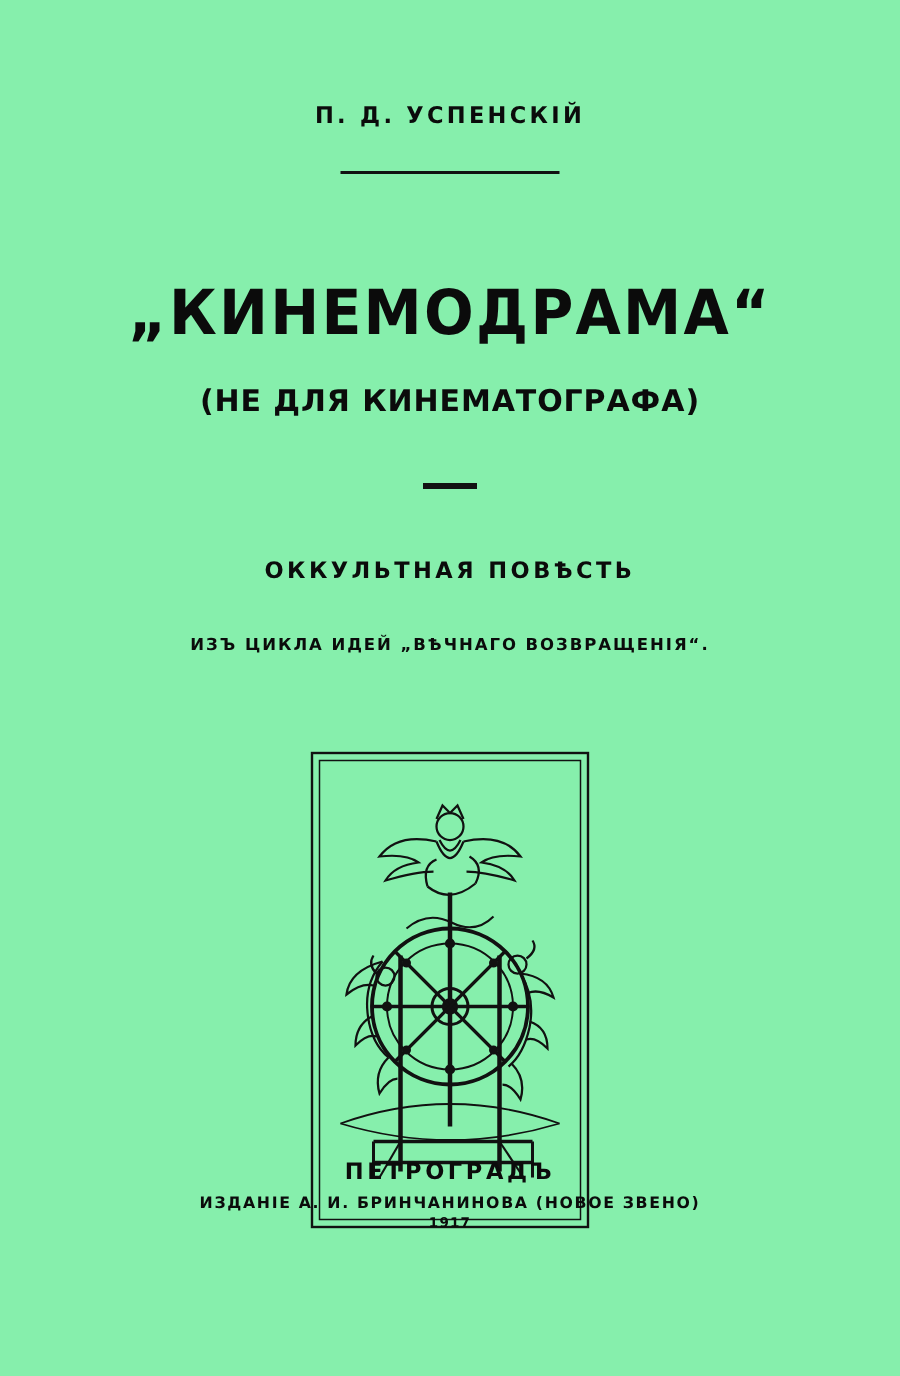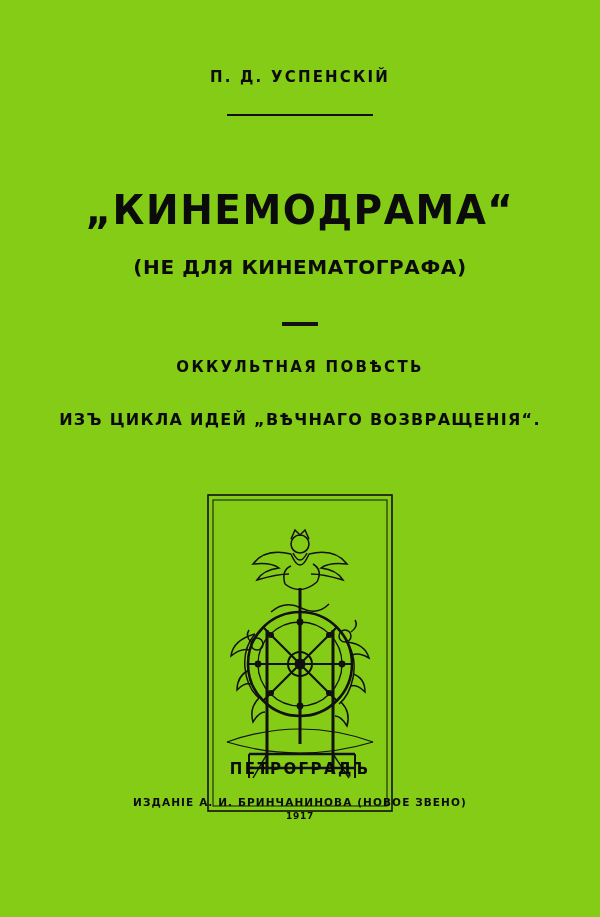--- a/index.html
+++ b/index.html
@@ -12,21 +12,21 @@
     height: 917px;
     font-family: "Liberation Sans", sans-serif;
     color: #0b0b0b;
     overflow: hidden;
     position: relative;
   }
 
   .page {
     position: absolute;
     inset: 0;
-    background: #84cc16;
+    background: #86efac;
     display: flex;
     flex-direction: column;
     align-items: center;
     gap: 23px;
   }
 
   
   .author {
     margin-top: 68px;
     font-size: 15px;
@@ -65,30 +65,30 @@
   }
   .short-rule {
     width: 36px;
     height: 4px;
     background: #111;
     margin-top: 20px;
   }
 
   
   .genre {
-    margin-top: 9px;
+    margin-top: 22px;
     font-size: 15px;
     font-weight: bold;
     letter-spacing: 2.3px;
     text-align: center;
     font-family: "DejaVu Sans", sans-serif;
   }
   .series {
     margin-top: 11px;
-    font-size: 16px;
+    font-size: 11px;
     font-weight: bold;
     letter-spacing: 1.3px;
     text-align: center;
     font-family: "DejaVu Sans", sans-serif;
   }
 
   
   .illustration {
     margin-top: 40px;
     width: 190px;
@@ -109,21 +109,21 @@
     bottom: 96px;
     text-align: center;
   }
   .city {
     font-size: 15px;
     font-weight: bold;
     letter-spacing: 2.4px;
     font-family: "DejaVu Sans", sans-serif;
   }
   .publisher {
-    margin-top: 18px;
+    margin-top: 6px;
     font-size: 10.5px;
     font-weight: bold;
     letter-spacing: 1.1px;
     font-family: "DejaVu Sans", sans-serif;
   }
   .year {
     margin-top: 3px;
     font-size: 9px;
     font-weight: bold;
     letter-spacing: 0.8px;

